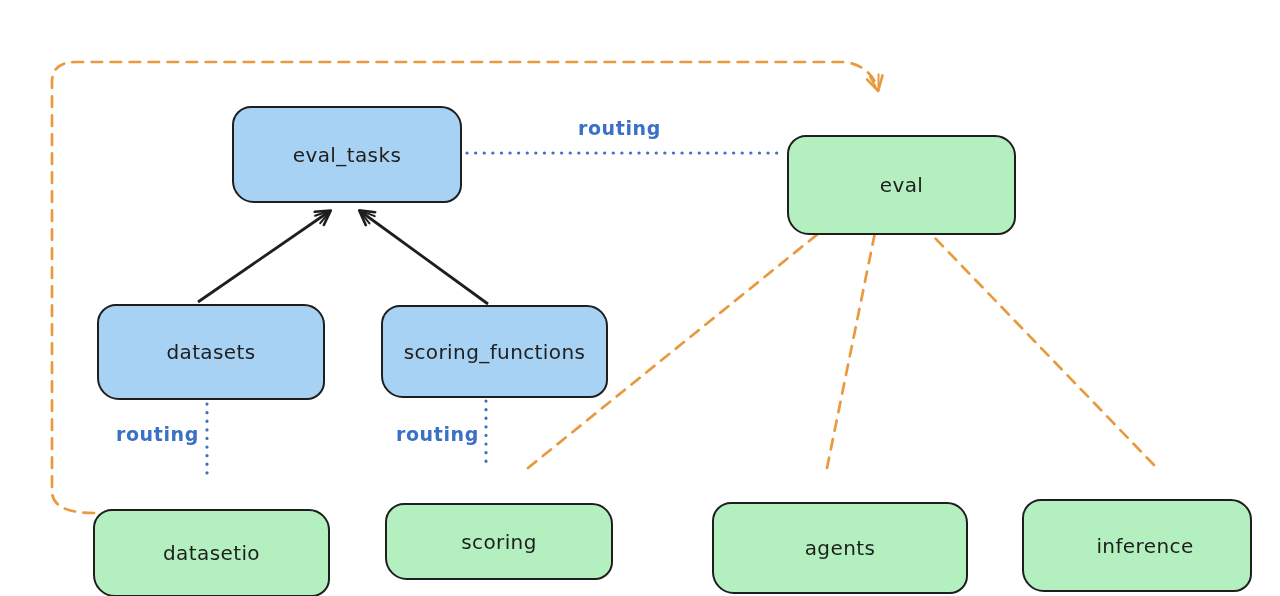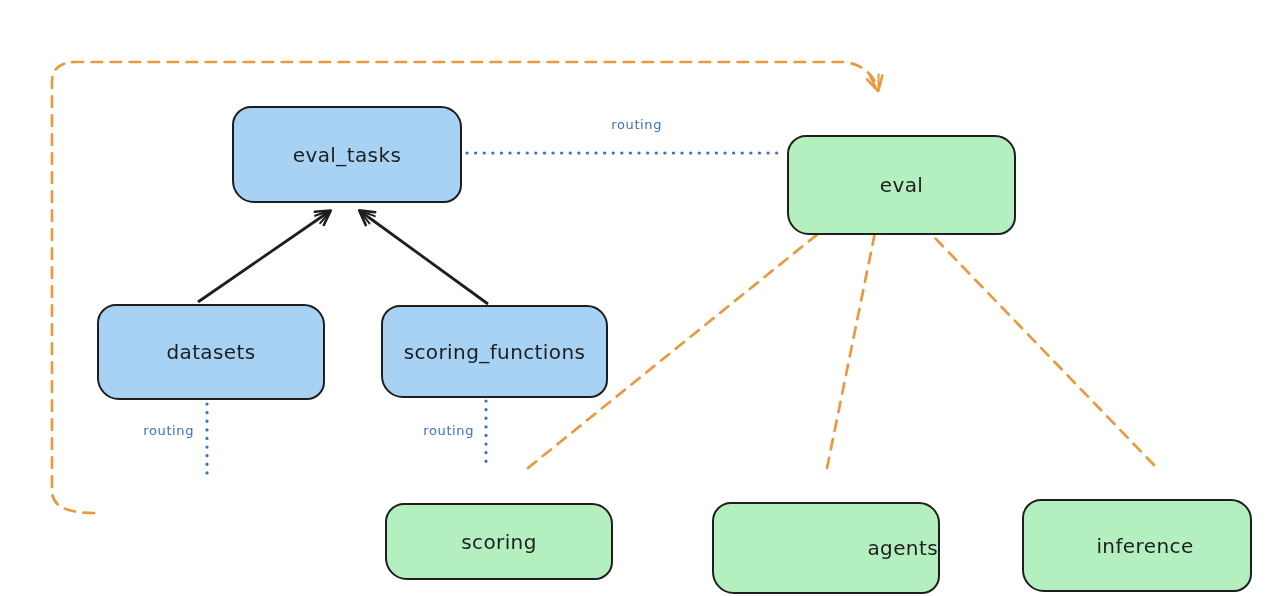--- a/index.html
+++ b/index.html
@@ -20,24 +20,24 @@
     color:#1e1e1e;
     letter-spacing:0.4px;
     box-sizing:border-box;
     text-align:center;
   }
   .node.blue{background:#a7d2f3;}
   .node.green{background:#b4f0bf;margin-top:32px;}
   .edge-label{
     position:absolute;
     color:#3b70c7;
-    font-weight:400;
-    font-size:13px;
+    font-weight:700;
+    font-size:19px;
     letter-spacing:0.6px;
-    text-align:right;
+    text-align:left;
   }
 </style>
 </head>
 <body>
 
 <div id="canvas">
 
   <svg id="edges" width="1280" height="596" viewBox="0 0 1280 596" xmlns="http://www.w3.org/2000/svg">
     <defs>
       <marker id="arrowBlack" markerWidth="30" markerHeight="30" viewBox="-22 -15 30 30" refX="-1" refY="0" orient="auto" markerUnits="userSpaceOnUse">
@@ -72,26 +72,29 @@
   </div>
 
   <div class="node blue" style="left:97px; top:304px; width:228px; height:96px;">
     <span>datasets</span>
   </div>
 
   <div class="node blue" style="left:381px; top:305px; width:227px; height:93px;">
     <span>scoring_functions</span>
   </div>
 
+  <div class="node green" style="left:93px; top:477px; width:237px; height:88px;">
+    <span>datasetio</span>
+  </div>
 
   <div class="node green" style="left:385px; top:471px; width:228px; height:77px;">
     <span>scoring</span>
   </div>
 
-  <div class="node green" style="left:712px; top:470px; width:228px; height:92px;justify-content:flex-end;">
+  <div class="node green" style="left:712px; top:470px; width:256px; height:92px;">
     <span>agents</span>
   </div>
 
   <div class="node green" style="left:1022px; top:467px; width:230px; height:93px;padding-left:16px;">
     <span>inference</span>
   </div>
 
   <span class="edge-label" style="left:578px; top:117px; width:84px;">routing</span>
 
   <span class="edge-label" style="left:116px; top:423px; width:78px;">routing</span>

